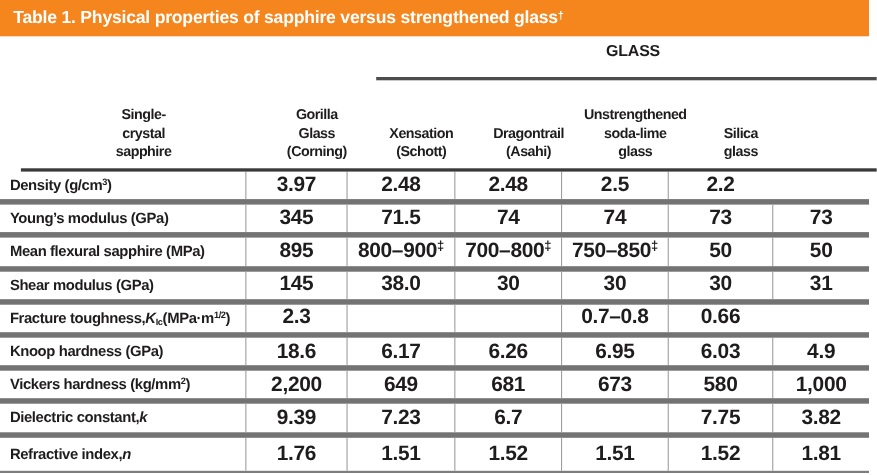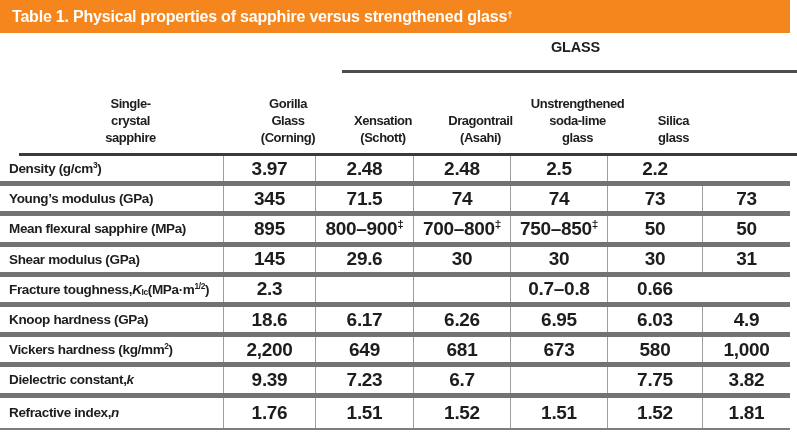--- a/index.html
+++ b/index.html
@@ -156,21 +156,21 @@
       <div class="cell val">750–850<sup>‡</sup></div>
       <div class="cell val">50</div>
       <div class="cell val">50</div>
     </div>
 
     <div class="row">
       <div class="cell label">
           <span>Shear modulus (GPa)</span>
         </div>
       <div class="cell val">145</div>
-      <div class="cell val">29.6</div>
+      <div class="cell val">38.0</div>
       <div class="cell val">30</div>
       <div class="cell val">30</div>
       <div class="cell val">30</div>
       <div class="cell val">31</div>
     </div>
 
     <div class="row">
       <div class="cell label">
           <span>Fracture toughness, </span>
           <i>K</i>

